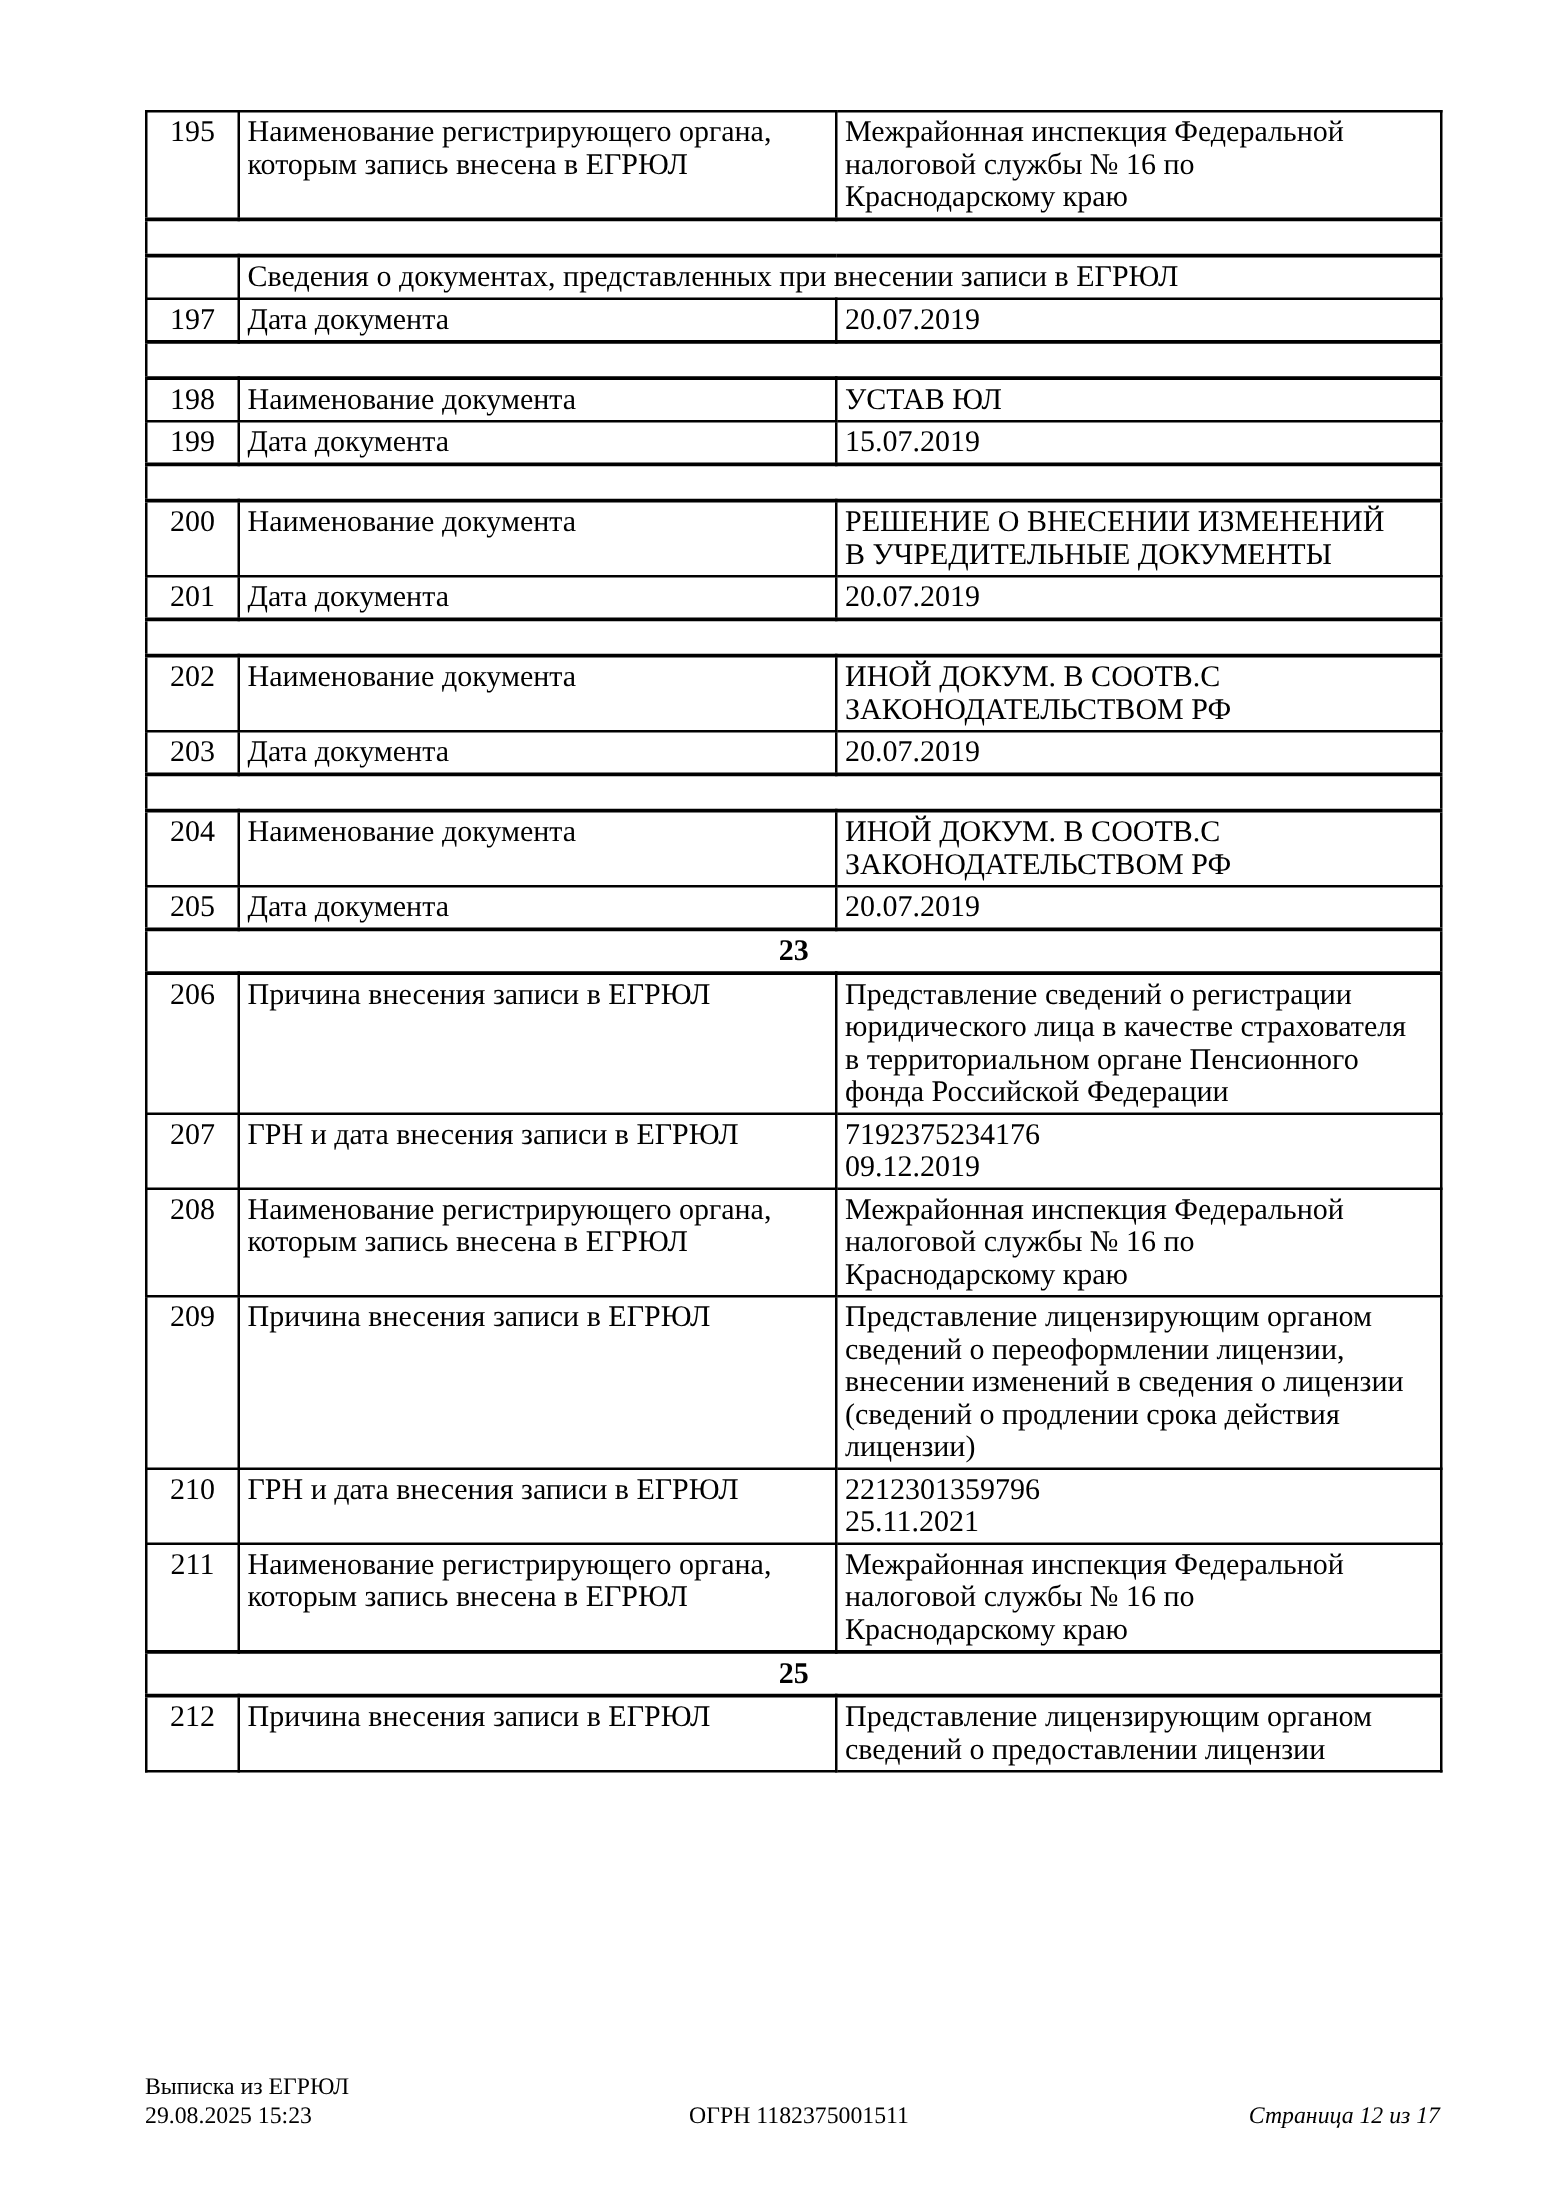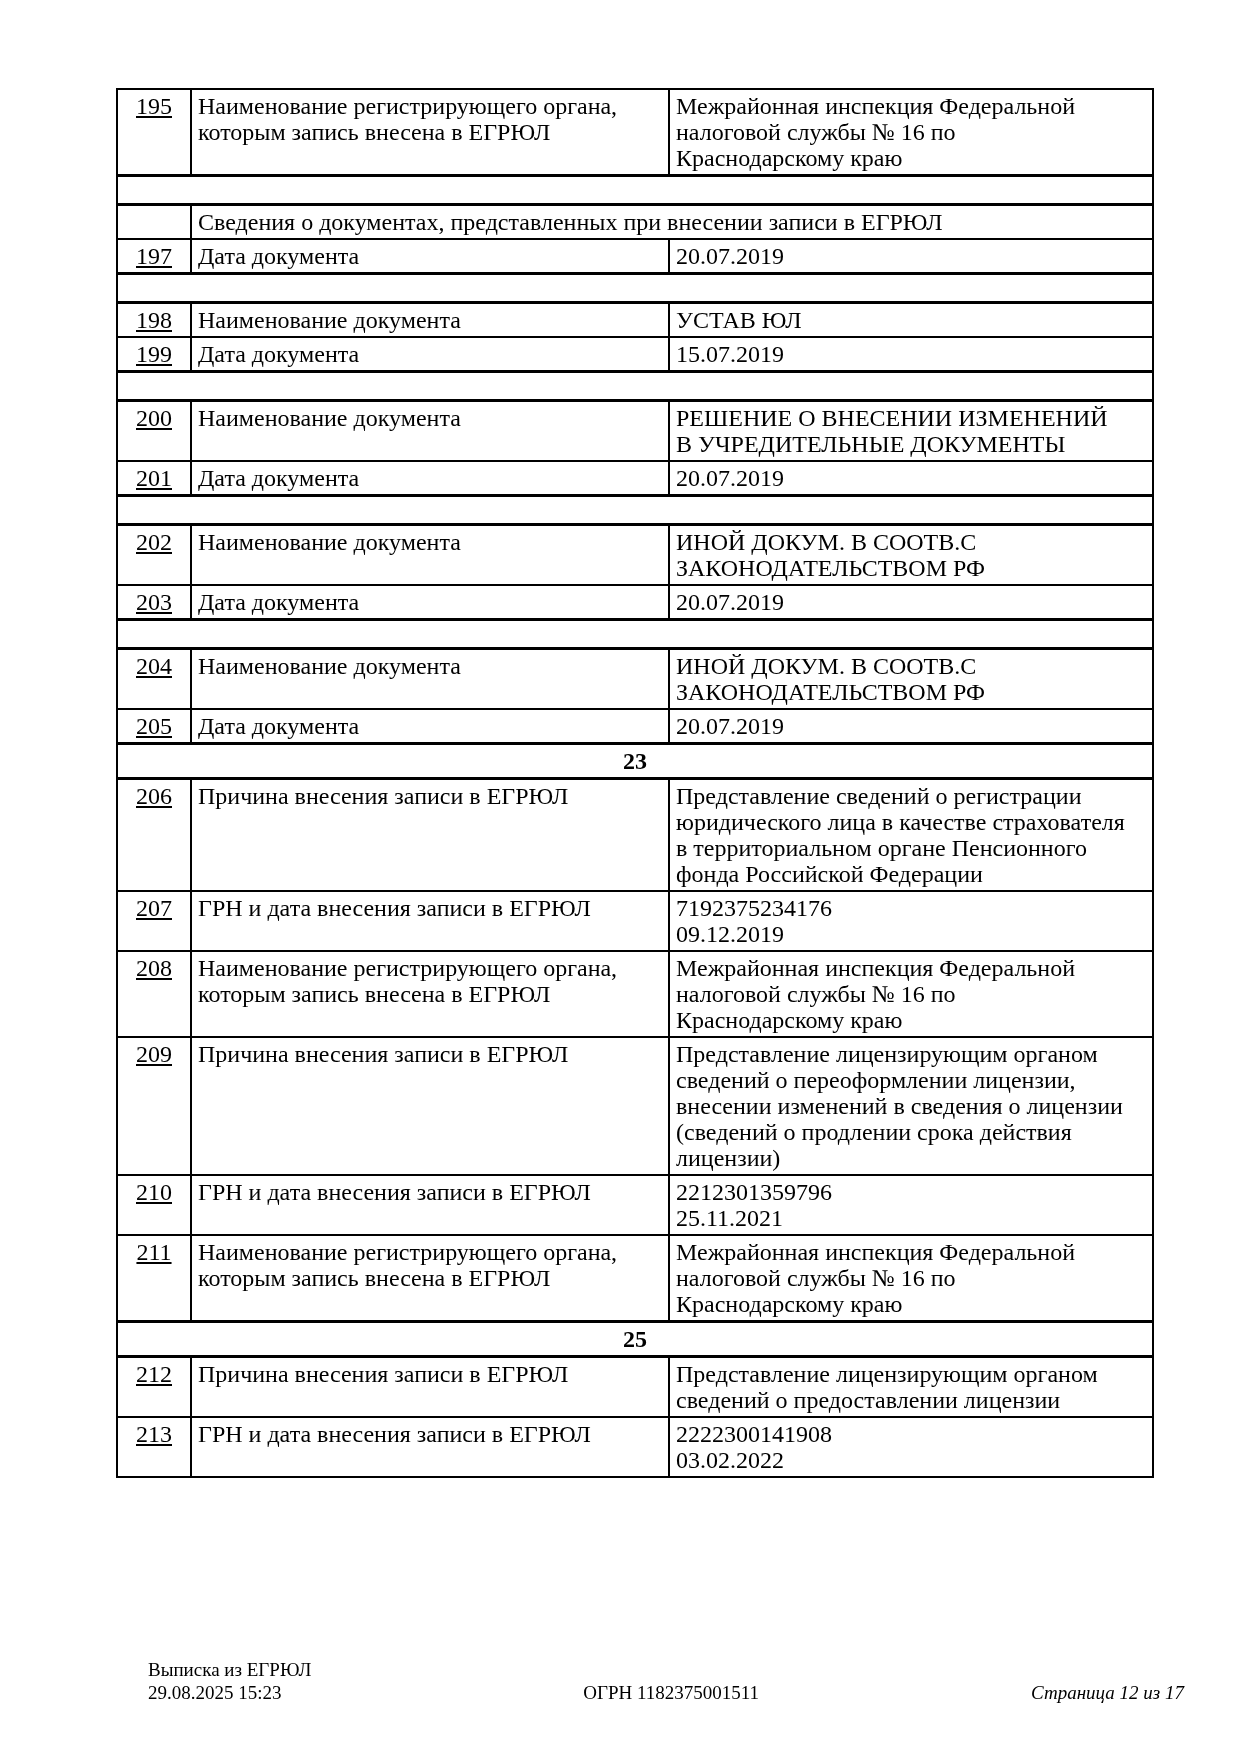--- a/index.html
+++ b/index.html
@@ -29,21 +29,20 @@
     font-size: 24px;
     line-height: 26px;
     vertical-align: top;
     padding: 3px 6px;
     white-space: pre-line;
     overflow: hidden;
   }
   table.doc td.num {
     text-align: center;
     padding: 3px 12px;
-    text-decoration: underline;
   }
   tr.spacer td {
     height: 26px;
     border-top-width: 3px;
     border-bottom-width: 3px;
     padding: 0;
   }
   tr.section td {
     text-align: center;
     font-weight: bold;
@@ -58,21 +57,20 @@
   .footer {
     position: absolute;
     left: 116px;
     top: 1658px;
     width: 1036px;
     display: flex;
     justify-content: space-between;
     align-items: flex-end;
     font-size: 19px;
     line-height: 23px;
-    margin-left: 32px;
   }
   .footer .left {
     text-align: left;
   }
   .footer .center {
     text-align: center;
   }
   .footer .right {
     text-align: right;
     font-style: italic;
@@ -214,26 +212,20 @@
 Краснодарскому краю</td>
       </tr>
       <tr class="section">
         <td colspan="3">25</td>
       </tr>
       <tr>
         <td class="num">212</td>
         <td>Причина внесения записи в ЕГРЮЛ</td>
         <td>Представление лицензирующим органом
 сведений о предоставлении лицензии</td>
-      </tr>
-      <tr>
-        <td class="num">213</td>
-        <td>ГРН и дата внесения записи в ЕГРЮЛ</td>
-        <td>2222300141908
-03.02.2022</td>
       </tr>
     </tbody>
   </table>
 
   <div class="footer">
     <div class="left">
       <div>Выписка из ЕГРЮЛ</div>
       <div>29.08.2025 15:23</div>
     </div>
     <div class="center">ОГРН 1182375001511</div>

